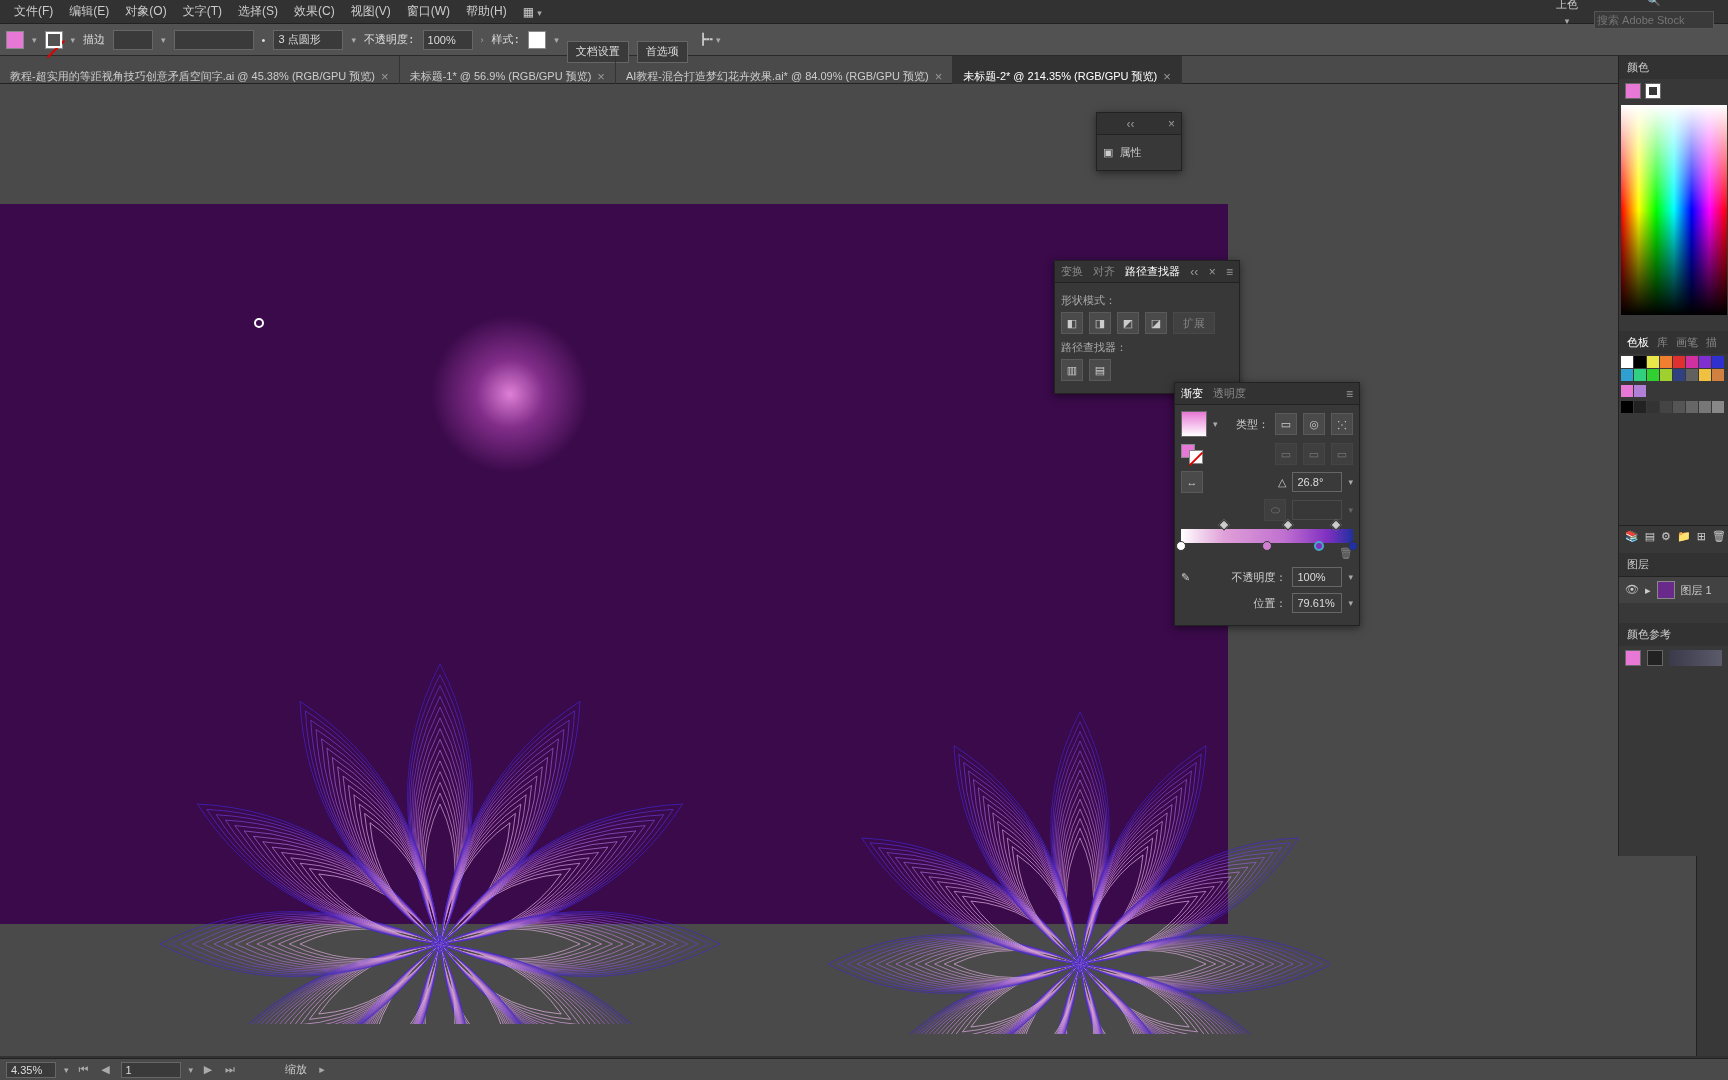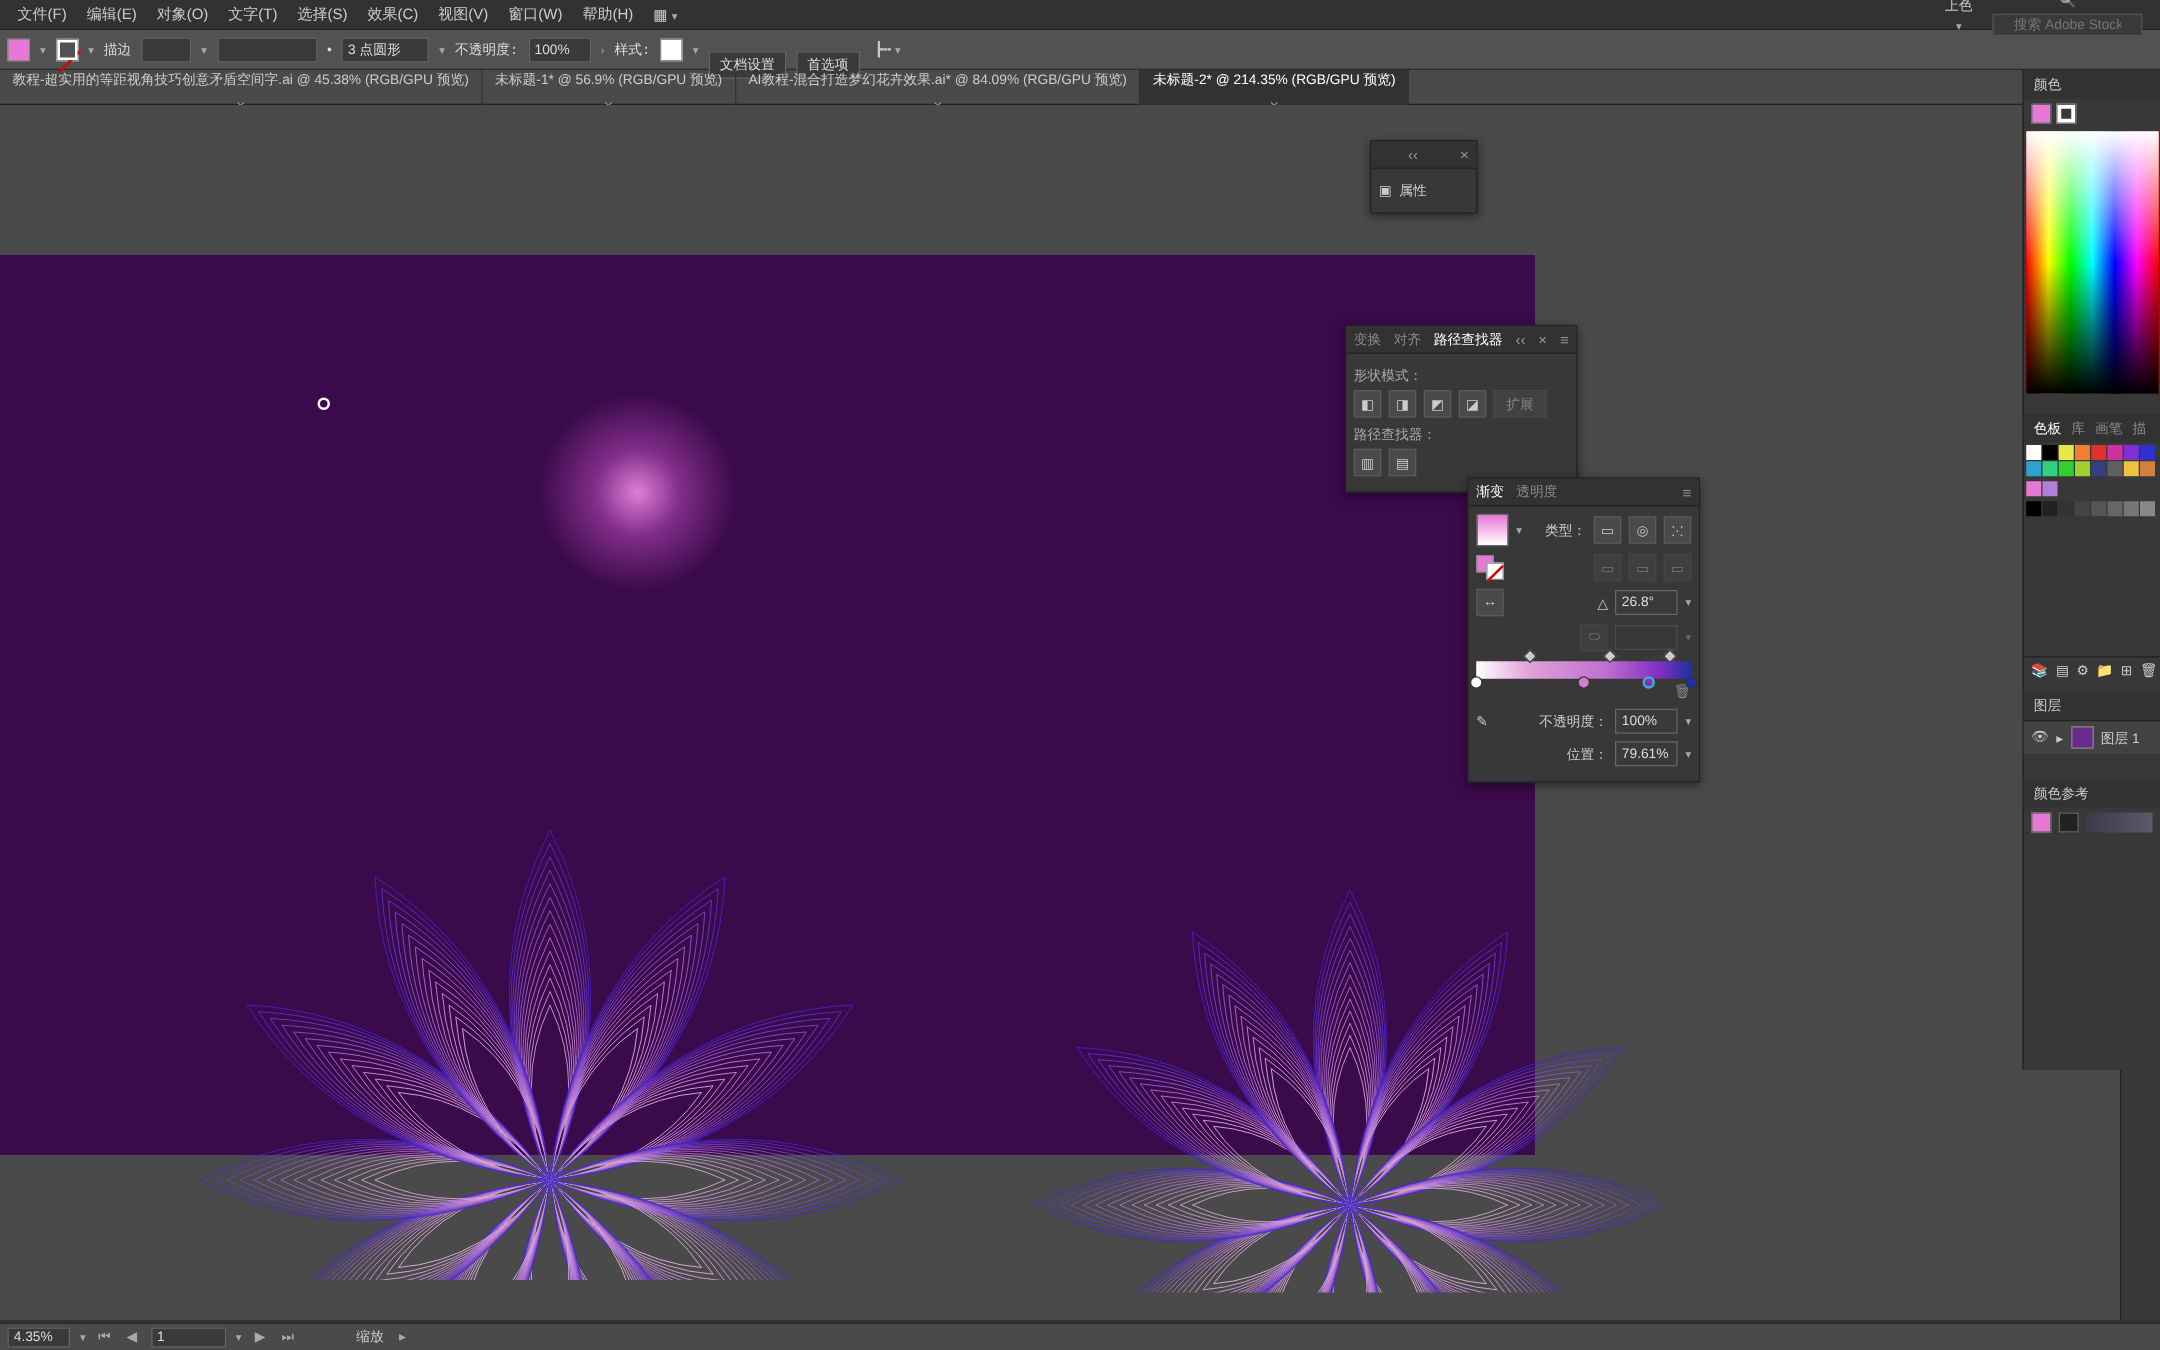--- a/index.html
+++ b/index.html
@@ -3,41 +3,41 @@
 <meta charset="utf-8">
 <style>
 * { margin: 0; padding: 0; box-sizing: border-box; font-family: "Microsoft YaHei", sans-serif; }
 body { background: #323232; color: #ccc; font-size: 11px; width: 1728px; height: 1080px; overflow: hidden; position: relative; }
 
 
 .menubar { height: 24px; background: #323232; display: flex; align-items: center; padding: 0 6px; border-bottom: 1px solid #222; }
 .menubar .menu-item { padding: 0 8px; cursor: pointer; font-size: 12px; }
 .menubar .spacer { flex: 1; }
 .menubar .right-item { padding: 0 8px; display: flex; align-items: center; gap: 4px; flex-direction: column; }
-.menubar .search { background: #3a3a3a; border: 1px solid #555; padding: 2px 16px; width: 120px; color: #888; font-size: 11px; }
+.menubar .search { background: #3a3a3a; border: 1px solid #555; padding: 2px 2px; width: 120px; color: #888; font-size: 11px; }
 .chev { font-size: 9px; color: #aaa; }
 
 
 .controlbar { height: 32px; background: #525252; display: flex; align-items: center; padding: 0 6px; gap: 8px; border-bottom: 1px solid #2a2a2a; }
 .swatch { width: 18px; height: 18px; border: 1px solid #888; }
 .swatch.fill { background: #e878d6; }
 .swatch.stroke { background: #fff; position: relative; }
 .swatch.stroke::after { content: ""; position: absolute; inset: 0; border: 2px solid #fff; background: #525252; }
 .swatch.stroke::before { content: ""; position: absolute; left: -2px; top: 16px; width: 24px; height: 2px; background: #d00; transform: rotate(-45deg); }
 .ctrl-label { font-size: 11px; color: #ddd; font-family: Liberation Mono, monospace; }
 .ctrl-input { background: #3a3a3a; border: 1px solid #666; color: #ddd; padding: 2px 4px; font-size: 11px; height: 20px; }
 .ctrl-input.w40 { width: 40px; }
 .ctrl-input.w70 { width: 70px; }
 .ctrl-input.w50 { width: 50px; }
 .ctrl-btn { background: #3a3a3a; border: 1px solid #666; color: #ddd; padding: 2px 8px; font-size: 11px; height: 22px; cursor: pointer; margin-top: 24px; }
 .small-sw { width: 18px; height: 18px; background: #fff; border: 1px solid #888; }
 
 
 .tabbar { height: 28px; background: #4a4a4a; display: flex; align-items: center; border-bottom: 1px solid #222; }
-.tab { padding: 0 10px; height: 28px; display: flex; align-items: center; gap: 6px; border-right: 1px solid #333; color: #ccc; font-size: 11px; cursor: pointer; flex-direction: column; }
+.tab { padding: 0 10px; height: 28px; display: flex; align-items: flex-end; gap: 6px; border-right: 1px solid #333; color: #ccc; font-size: 11px; cursor: pointer; }
 .tab.active { background: #323232; color: #fff; }
 .tab .close { color: #999; font-size: 13px; }
 
 
 .workspace { position: absolute; left: 0; top: 84px; right: 0; bottom: 24px; display: flex; }
 .canvas-area { flex: 1; background: #4a4a4a; position: relative; overflow: hidden; }
 .artboard { position: absolute; left: 0; top: 120px; width: 1228px; height: 720px; background: #3a0a4a; }
 .glow { position: absolute; width: 160px; height: 160px; border-radius: 50%; background: radial-gradient(circle, rgba(240,140,230,0.9) 0%, rgba(200,80,200,0.5) 30%, rgba(58,10,74,0) 70%); }
 .cursor-dot { position: absolute; width: 10px; height: 10px; border: 2px solid #fff; border-radius: 50%; }
 .flower { position: absolute; }
@@ -53,21 +53,21 @@
 .panel-body { padding: 6px; }
 .panel-row { display: flex; align-items: center; gap: 6px; margin-bottom: 6px; font-size: 11px; }
 .icon-btn { width: 22px; height: 22px; background: #4a4a4a; border: 1px solid #5a5a5a; display: flex; align-items: center; justify-content: center; cursor: pointer; font-size: 11px; }
 .sub-title { color: #aaa; font-size: 11px; margin: 4px 0; }
 
 
 .prop-mini { position: absolute; left: 1096px; top: 112px; width: 86px; }
 .prop-mini .panel-body { display: flex; align-items: center; gap: 6px; padding: 10px 6px; }
 
 
-.pathfinder { left: 1076px; top: 260px; width: 186px; }
+.pathfinder { left: 1054px; top: 260px; width: 186px; }
 
 
 .gradient { left: 1174px; top: 358px; width: 186px; margin-top: 24px; }
 .grad-preview { width: 26px; height: 26px; background: linear-gradient(180deg,#e878d6,#fff); border: 1px solid #666; }
 .grad-bar { height: 14px; background: linear-gradient(90deg, #fff 0%, #e0a0d8 25%, #c070d0 60%, #8030c0 85%, #2030a0 100%); position: relative; margin: 8px 0 4px; }
 .grad-stop { position: absolute; bottom: -8px; width: 10px; height: 10px; background: #ccc; border: 1px solid #333; transform: translateX(-50%); border-radius: 50%; }
 .grad-dia { position: absolute; top: -8px; width: 8px; height: 8px; background: #ccc; border: 1px solid #333; transform: translateX(-50%) rotate(45deg); }
 .edel { width: 14px; height: 14px; color: #888; }
 
 

